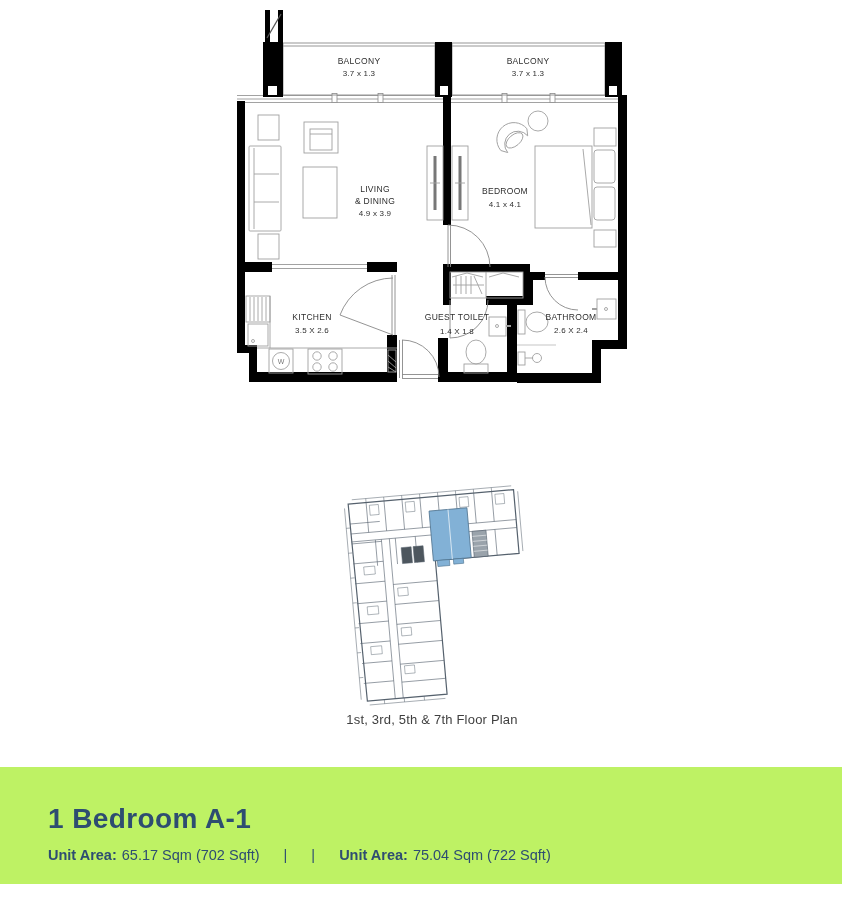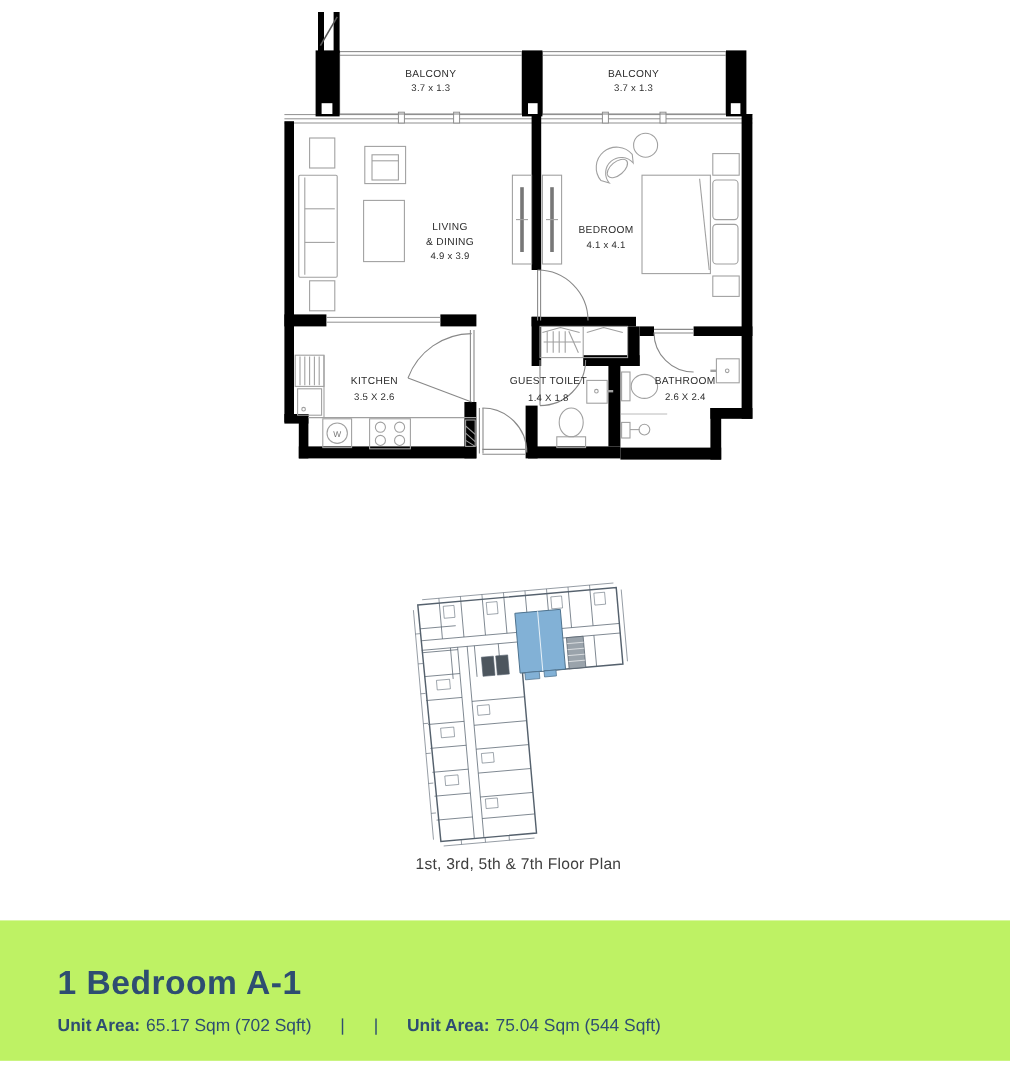--- a/index.html
+++ b/index.html
@@ -365,18 +365,18 @@
   <text class="caption-text" x="432" y="724" text-anchor="middle">1st, 3rd, 5th &amp; 7th Floor Plan</text>
 </svg>
 
 
 <div class="info-band">
   <h1 class="unit-title">1 Bedroom A-1</h1>
   <div class="area-line">
     <span class="area-item"><b>Unit Area:</b><span>65.17 Sqm (702 Sqft)</span></span>
     <span class="sep">|</span>
     <span class="sep">|</span>
-    <span class="area-item"><b>Unit Area:</b><span>75.04 Sqm (544 Sqft)</span></span>
+    <span class="area-item"><b>Unit Area:</b><span>75.04 Sqm (722 Sqft)</span></span>
   </div>
 </div>
 
 
 
 
 </body></html>

